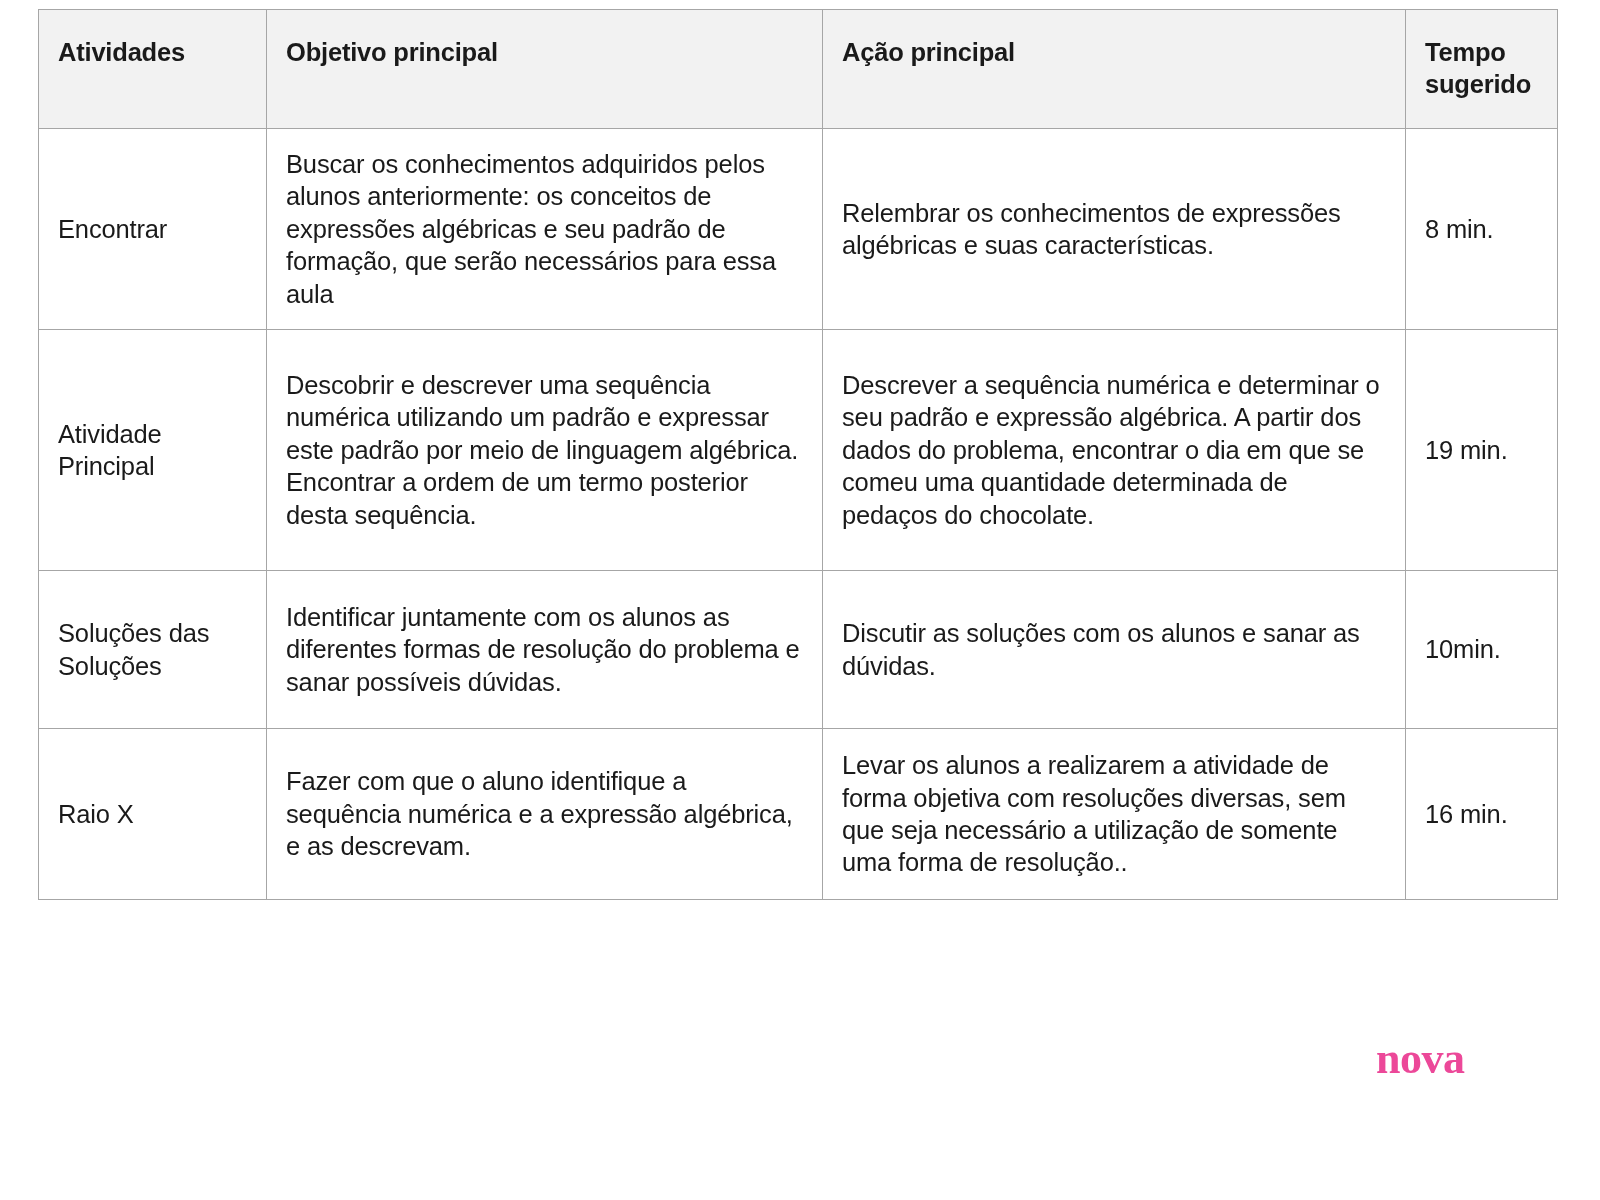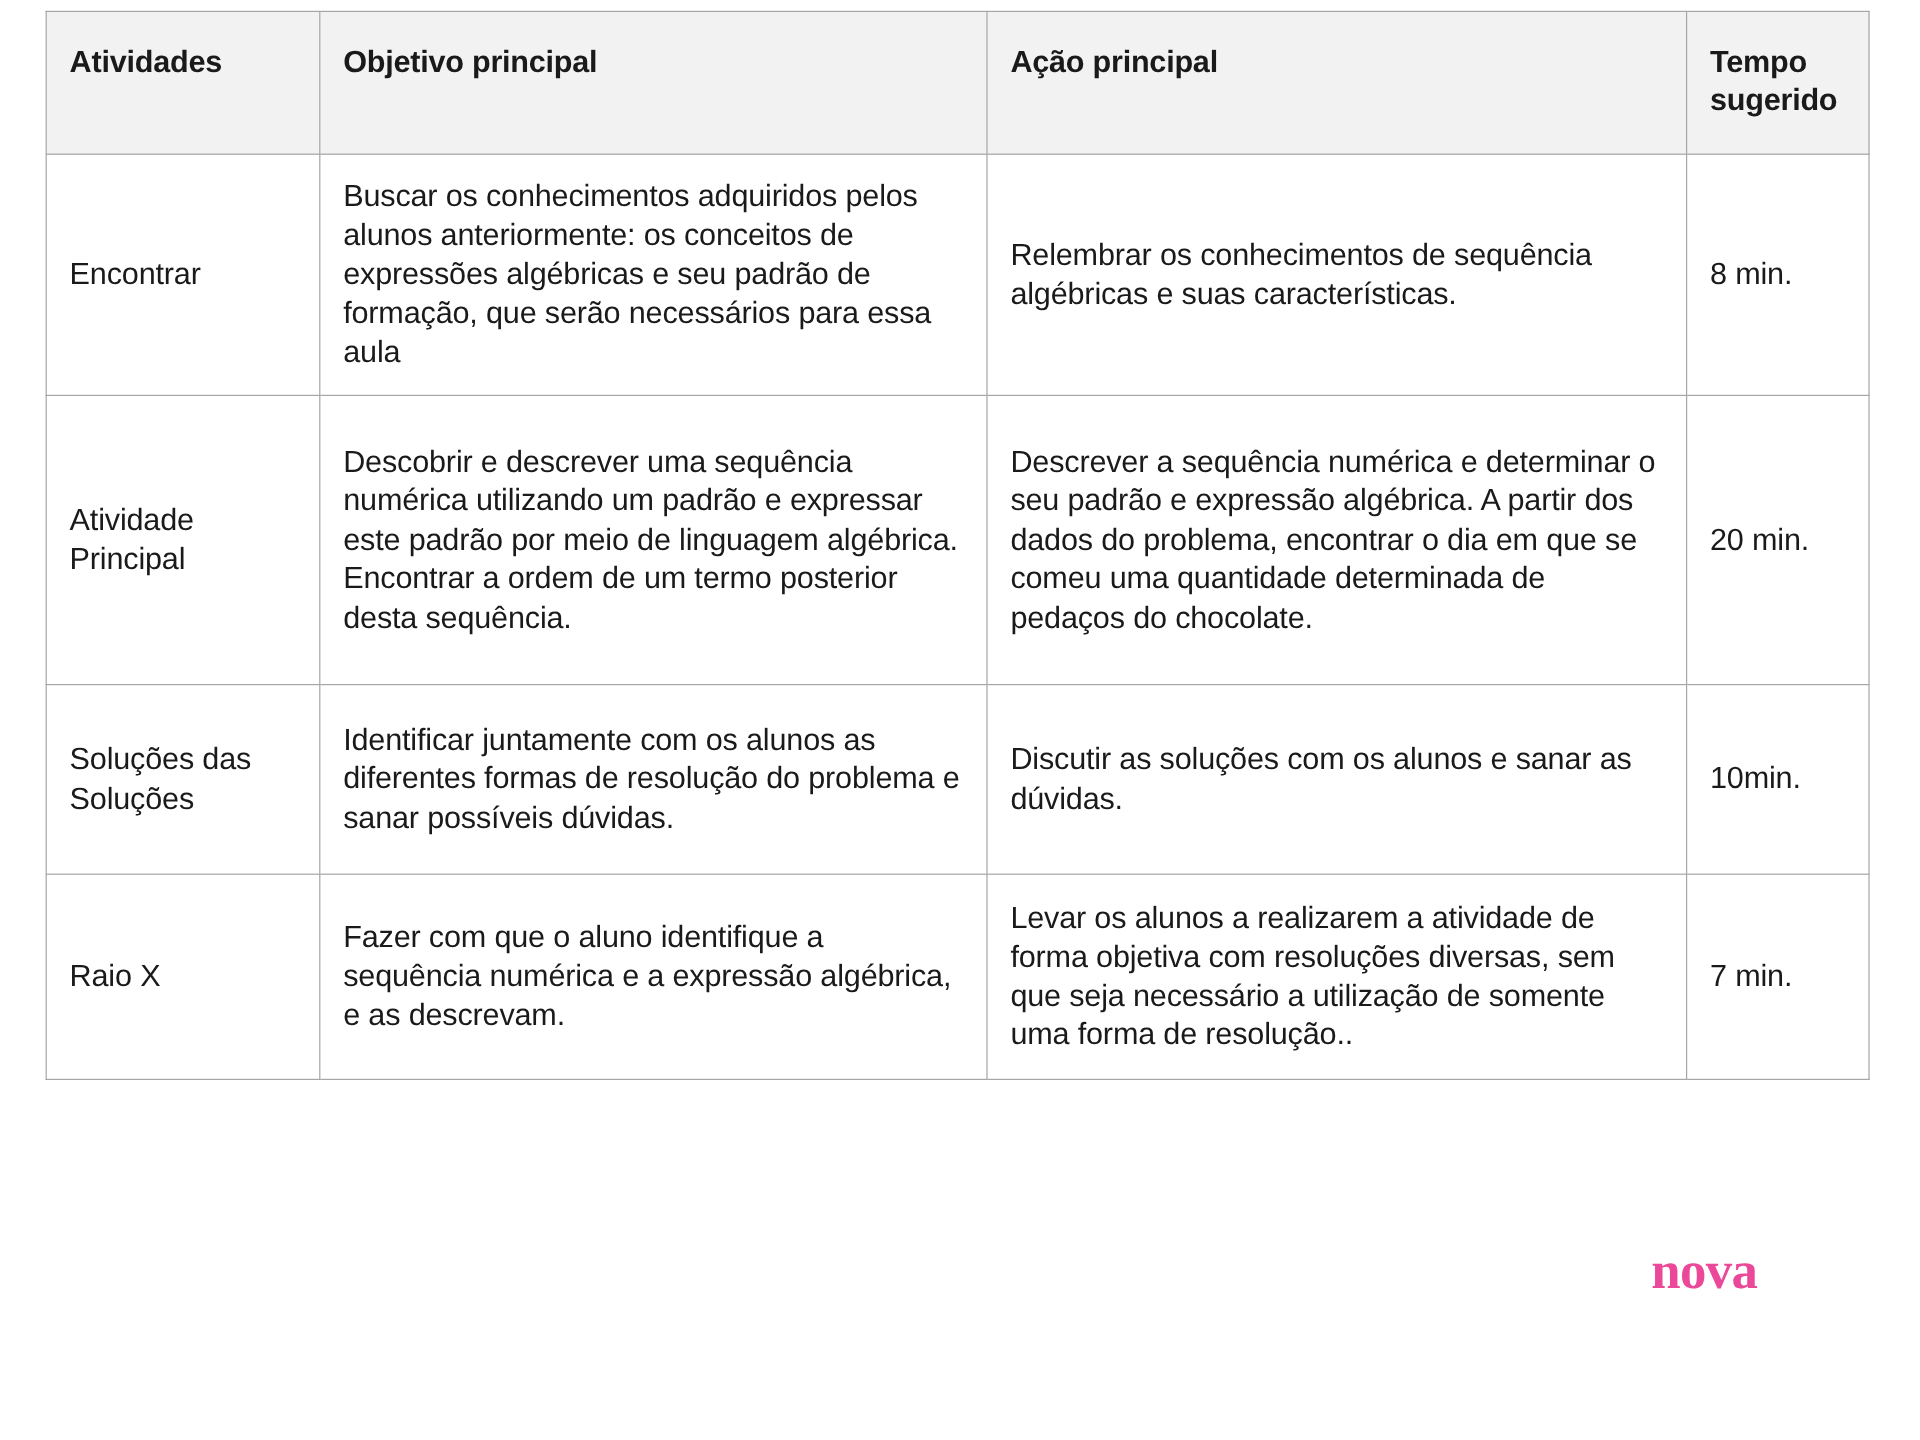--- a/index.html
+++ b/index.html
@@ -116,40 +116,40 @@
         <th>Atividades</th>
         <th>Objetivo principal</th>
         <th>Ação principal</th>
         <th>Tempo sugerido</th>
       </tr>
     </thead>
     <tbody>
       <tr class="row-retomada">
         <td class="cell-atividade">Encontrar</td>
         <td class="cell-objetivo">Buscar os conhecimentos adquiridos pelos alunos anteriormente: os conceitos de expressões algébricas e seu padrão de formação, que serão necessários para essa aula</td>
-        <td class="cell-acao">Relembrar os conhecimentos  de sequência algébricas e suas características.</td>
+        <td class="cell-acao">Relembrar os conhecimentos  de expressões algébricas e suas características.</td>
         <td class="cell-tempo">8 min.</td>
       </tr>
       <tr class="row-principal">
         <td class="cell-atividade">Atividade Principal</td>
         <td class="cell-objetivo">Descobrir e descrever uma sequência numérica utilizando um padrão e expressar este padrão por meio de linguagem algébrica. Encontrar a ordem de um termo posterior desta sequência.</td>
         <td class="cell-acao">Descrever a sequência numérica e determinar o seu padrão e expressão algébrica. A partir dos dados do problema, encontrar o dia em que se comeu uma quantidade determinada de pedaços do chocolate.</td>
-        <td class="cell-tempo">20 min.</td>
+        <td class="cell-tempo">19 min.</td>
       </tr>
       <tr class="row-discussao">
         <td class="cell-atividade">Soluções das Soluções</td>
         <td class="cell-objetivo">Identificar juntamente com os alunos as diferentes formas de resolução do problema e sanar possíveis dúvidas.</td>
         <td class="cell-acao">Discutir as soluções com os alunos e sanar as dúvidas.</td>
         <td class="cell-tempo">10min.</td>
       </tr>
       <tr class="row-raiox">
         <td class="cell-atividade">Raio X</td>
         <td class="cell-objetivo">Fazer com que o aluno identifique a sequência numérica e a expressão algébrica, e as descrevam.</td>
         <td class="cell-acao">Levar os alunos a realizarem a atividade de forma objetiva com resoluções diversas, sem que seja necessário a utilização de somente uma forma de resolução..</td>
-        <td class="cell-tempo">7 min.</td>
+        <td class="cell-tempo">16 min.</td>
       </tr>
     </tbody>
   </table>
 
   <div class="brand">
     <span class="brand-line1">nova</span>
   </div>
 
 </div>
 

